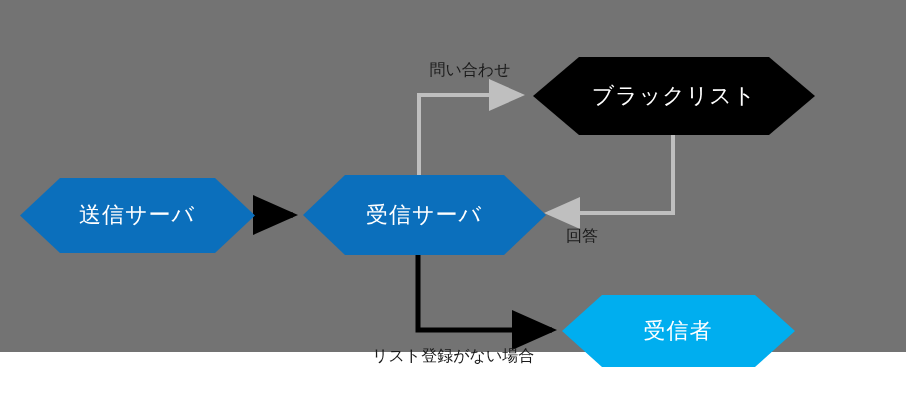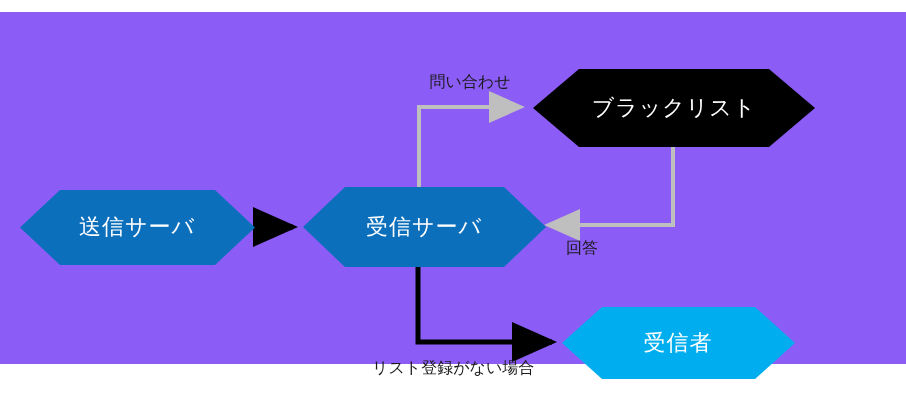--- a/index.html
+++ b/index.html
@@ -10,22 +10,21 @@
   body {
     width: 906px;
     height: 401px;
     font-family: "Liberation Sans", "DejaVu Sans", sans-serif;
     overflow: hidden;
   }
   #diagram-root {
     position: relative;
     width: 906px;
     height: 352px;
-    background: #8b5cf6;
-    margin-top: 12px;
+    background: #737373;
   }
   svg.diagram {
     display: block;
     width: 906px;
     height: 401px;
   }
   .node-label {
     font-family: "Liberation Sans", "DejaVu Sans", sans-serif;
     font-size: 22px;
     fill: #ffffff;

